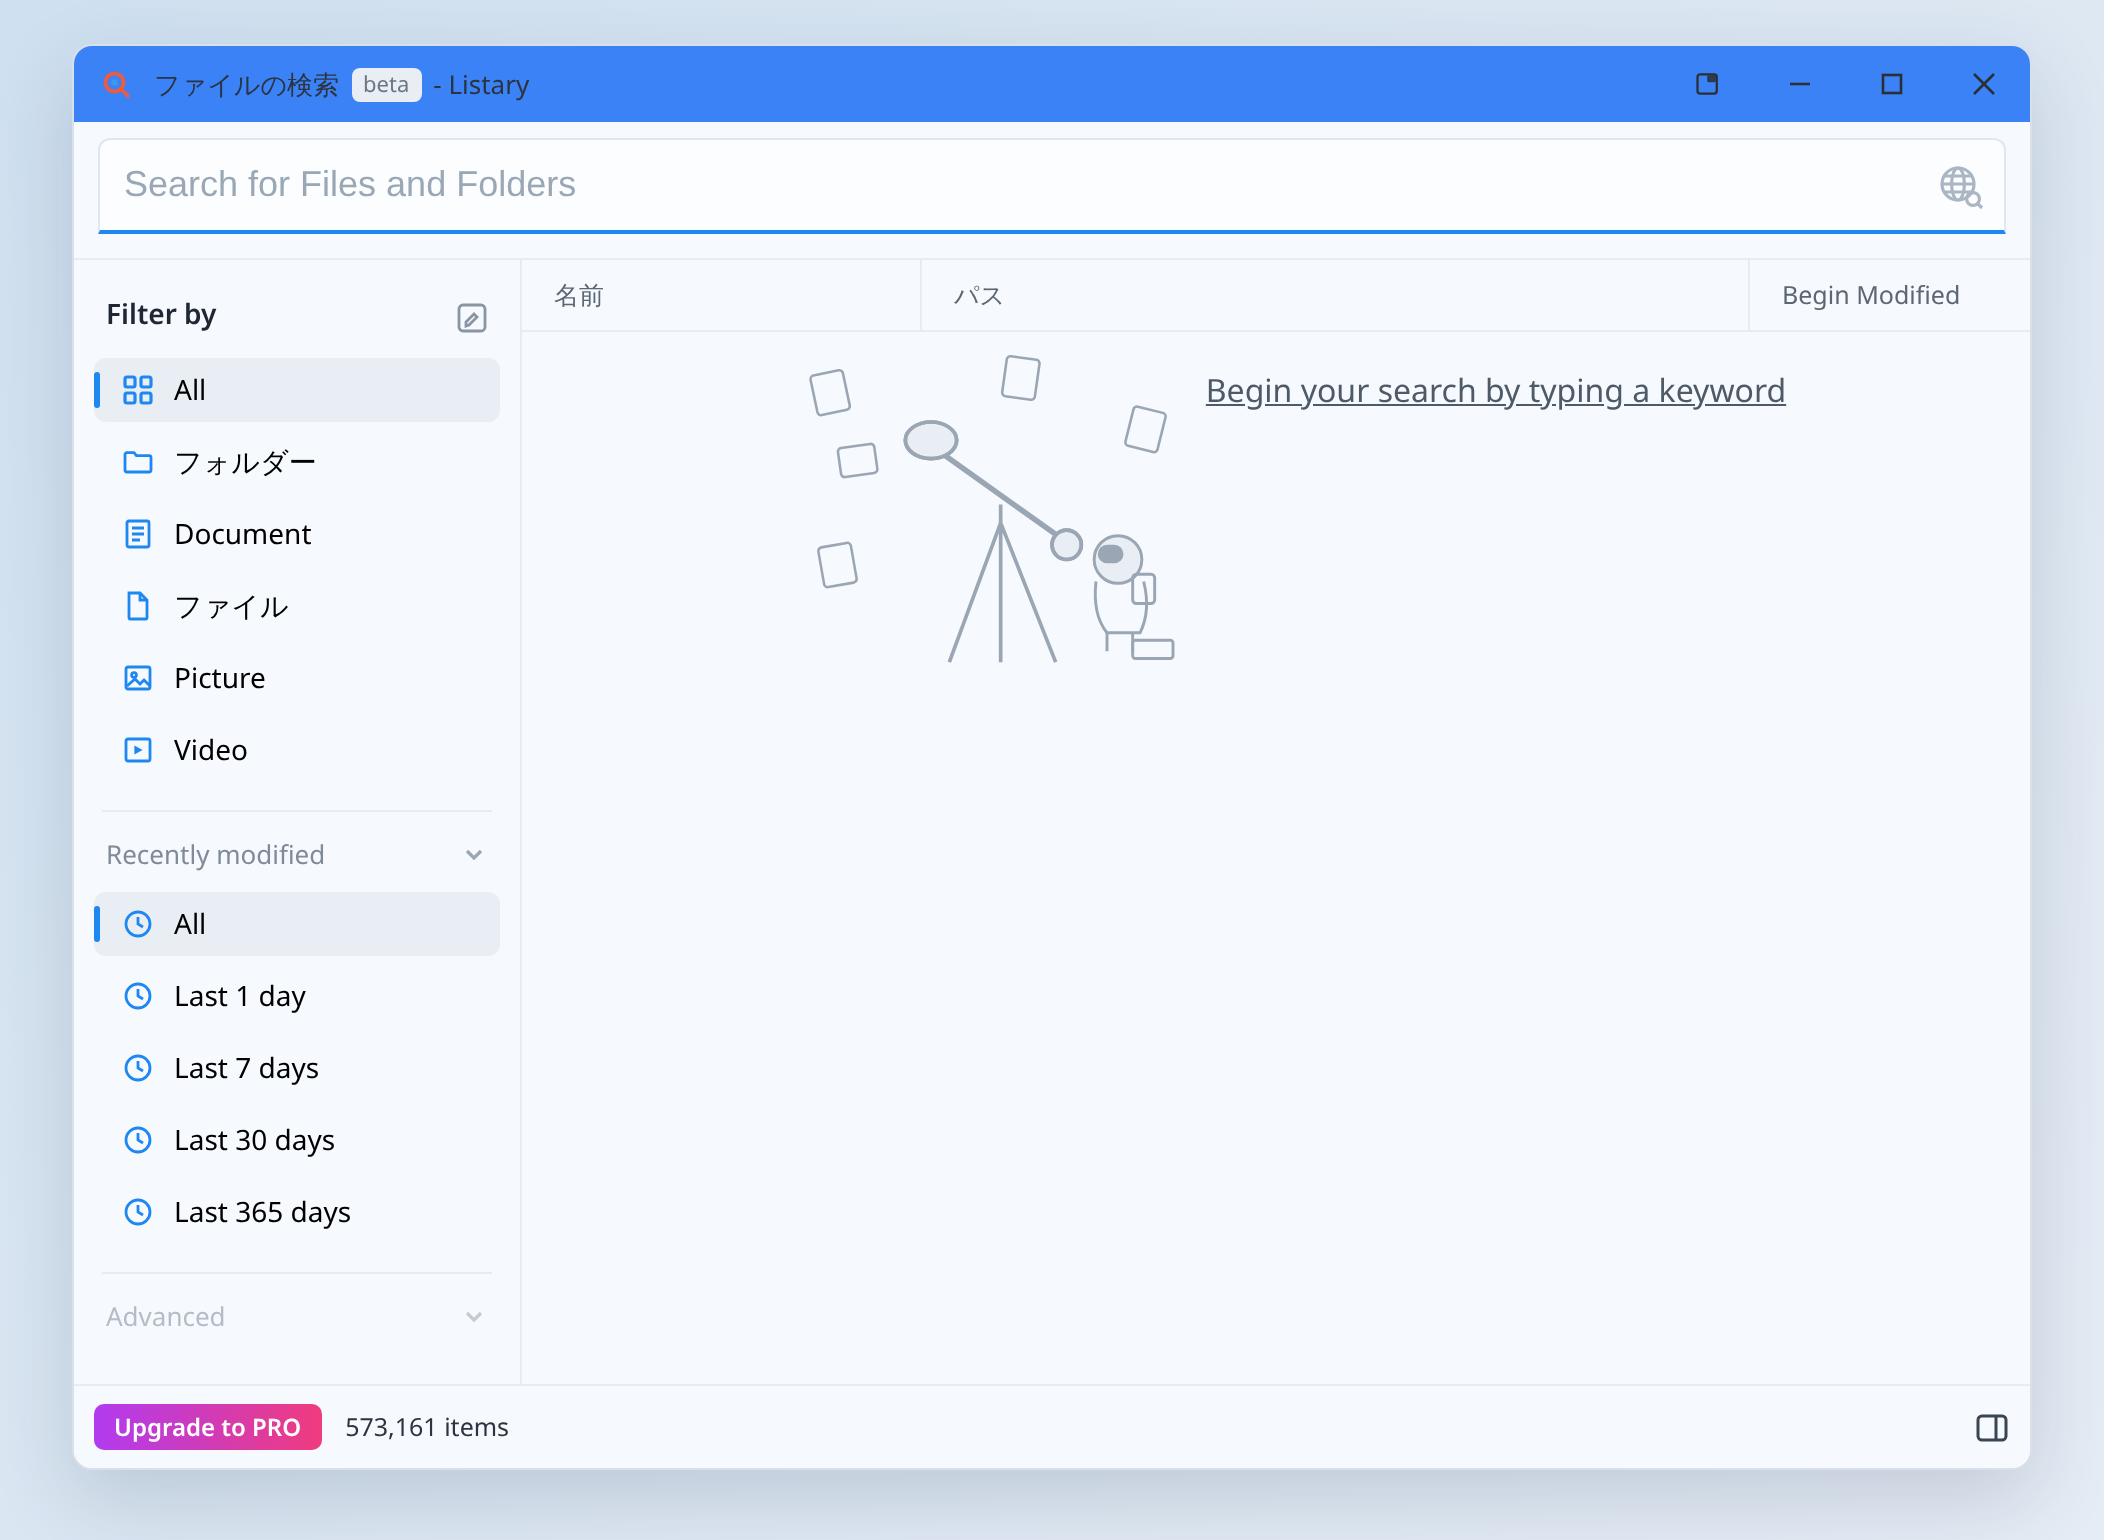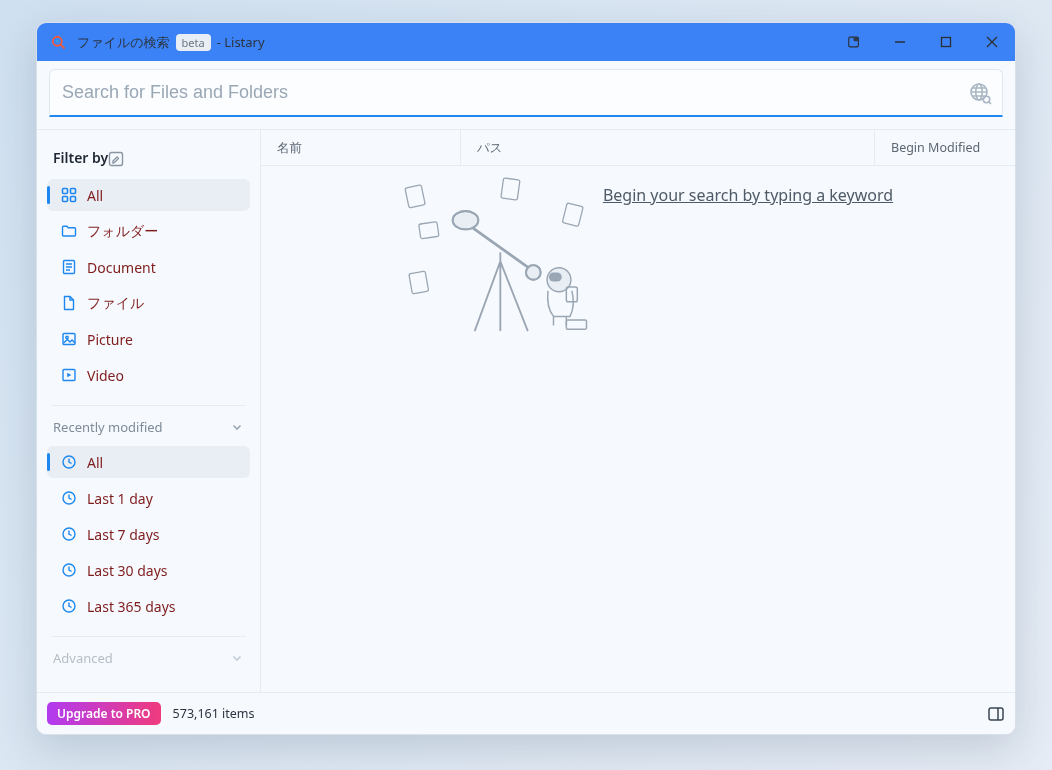--- a/index.html
+++ b/index.html
@@ -70,34 +70,34 @@
   }
 
   
   .sidebar {
     width: 224px; border-right: 1px solid #e6ecf3;
     padding: 12px 10px 0 10px;
     overflow-y: auto;
     display:flex; flex-direction:column;
   }
   .sidebar-header {
-    display: flex; align-items: center; 
+    display: flex; align-items: center; justify-content: space-between;
     padding: 6px 6px 10px 6px;
   }
   .sidebar-header .label { font-size: 14px; font-weight:600; color: #1e2733; }
   .sidebar-header .edit-icon { width:16px;height:16px;color:#8a95a3;}
 
   .side-item {
     position: relative;
     height: 32px;
     display: flex; align-items: center;
     padding-left: 14px;
     border-radius: 6px;
     margin: 2px 0;
-    font-size: 14px; color: #7f1d1d;
+    font-size: 14px; color: #000000;
     cursor: default;
   }
   .side-item .ic { width:16px;height:16px;margin-right:10px;color:#1e88f0;display:flex;align-items:center;justify-content:center;}
   .side-item .ic svg{width:16px;height:16px;}
   .side-item .ic.neutral { color:#3a4a5c; }
   .side-item.selected {
     background: #e9eef5;
   }
   .side-item.selected::before {
     content: "";

